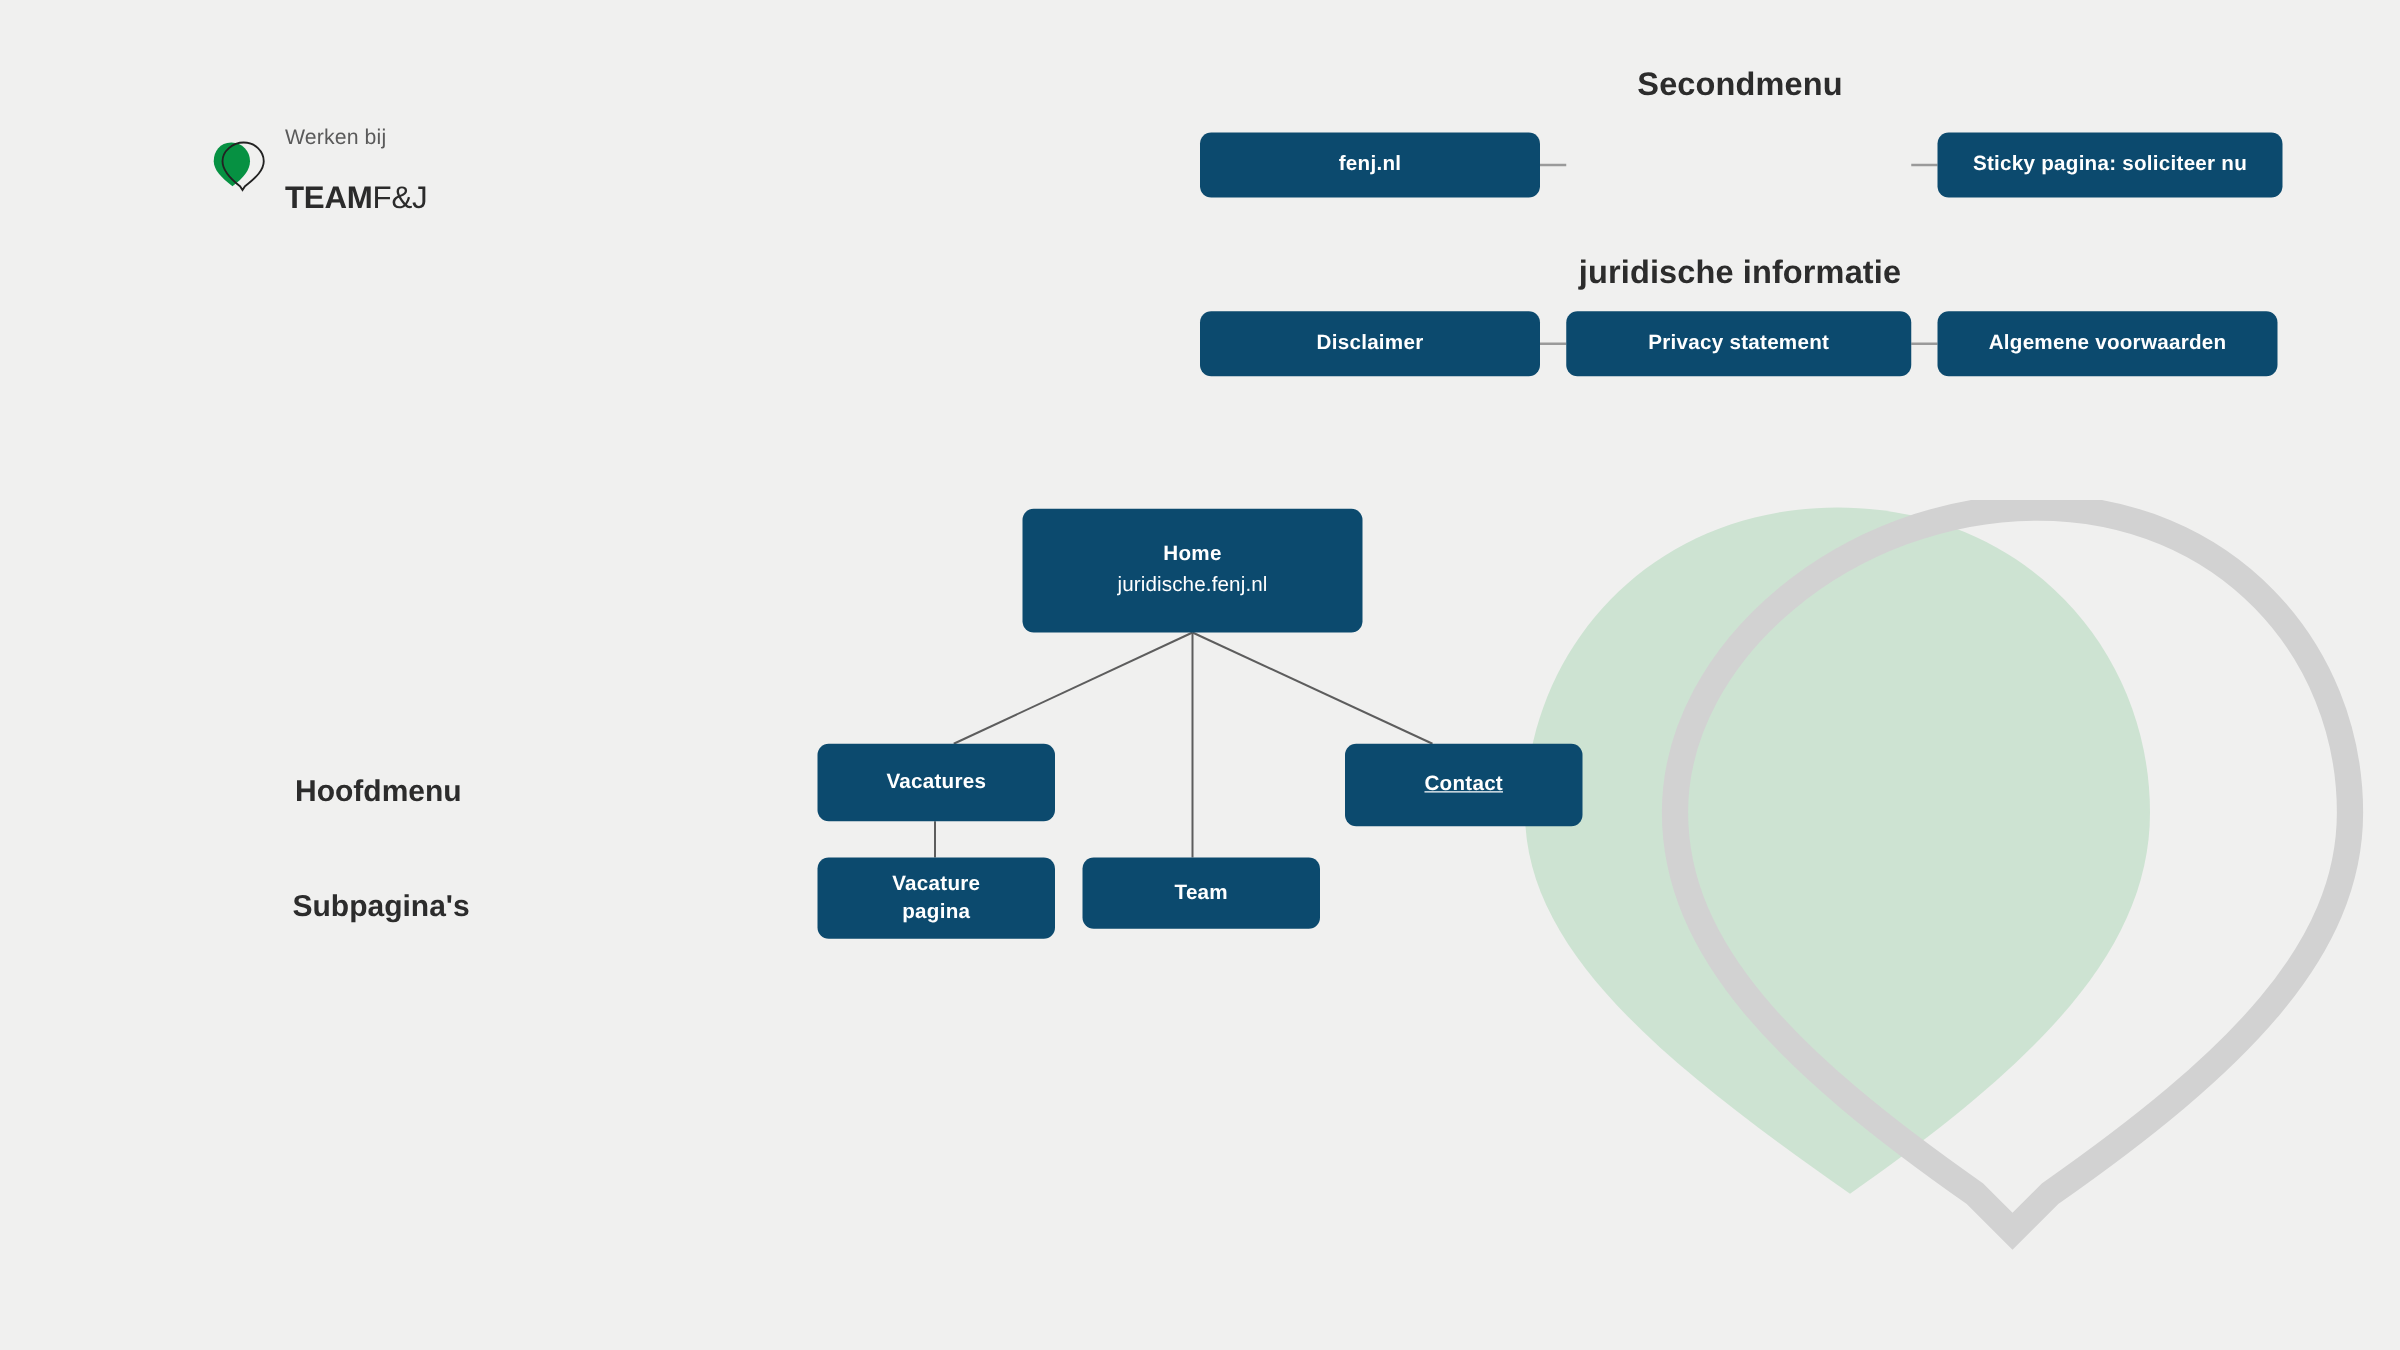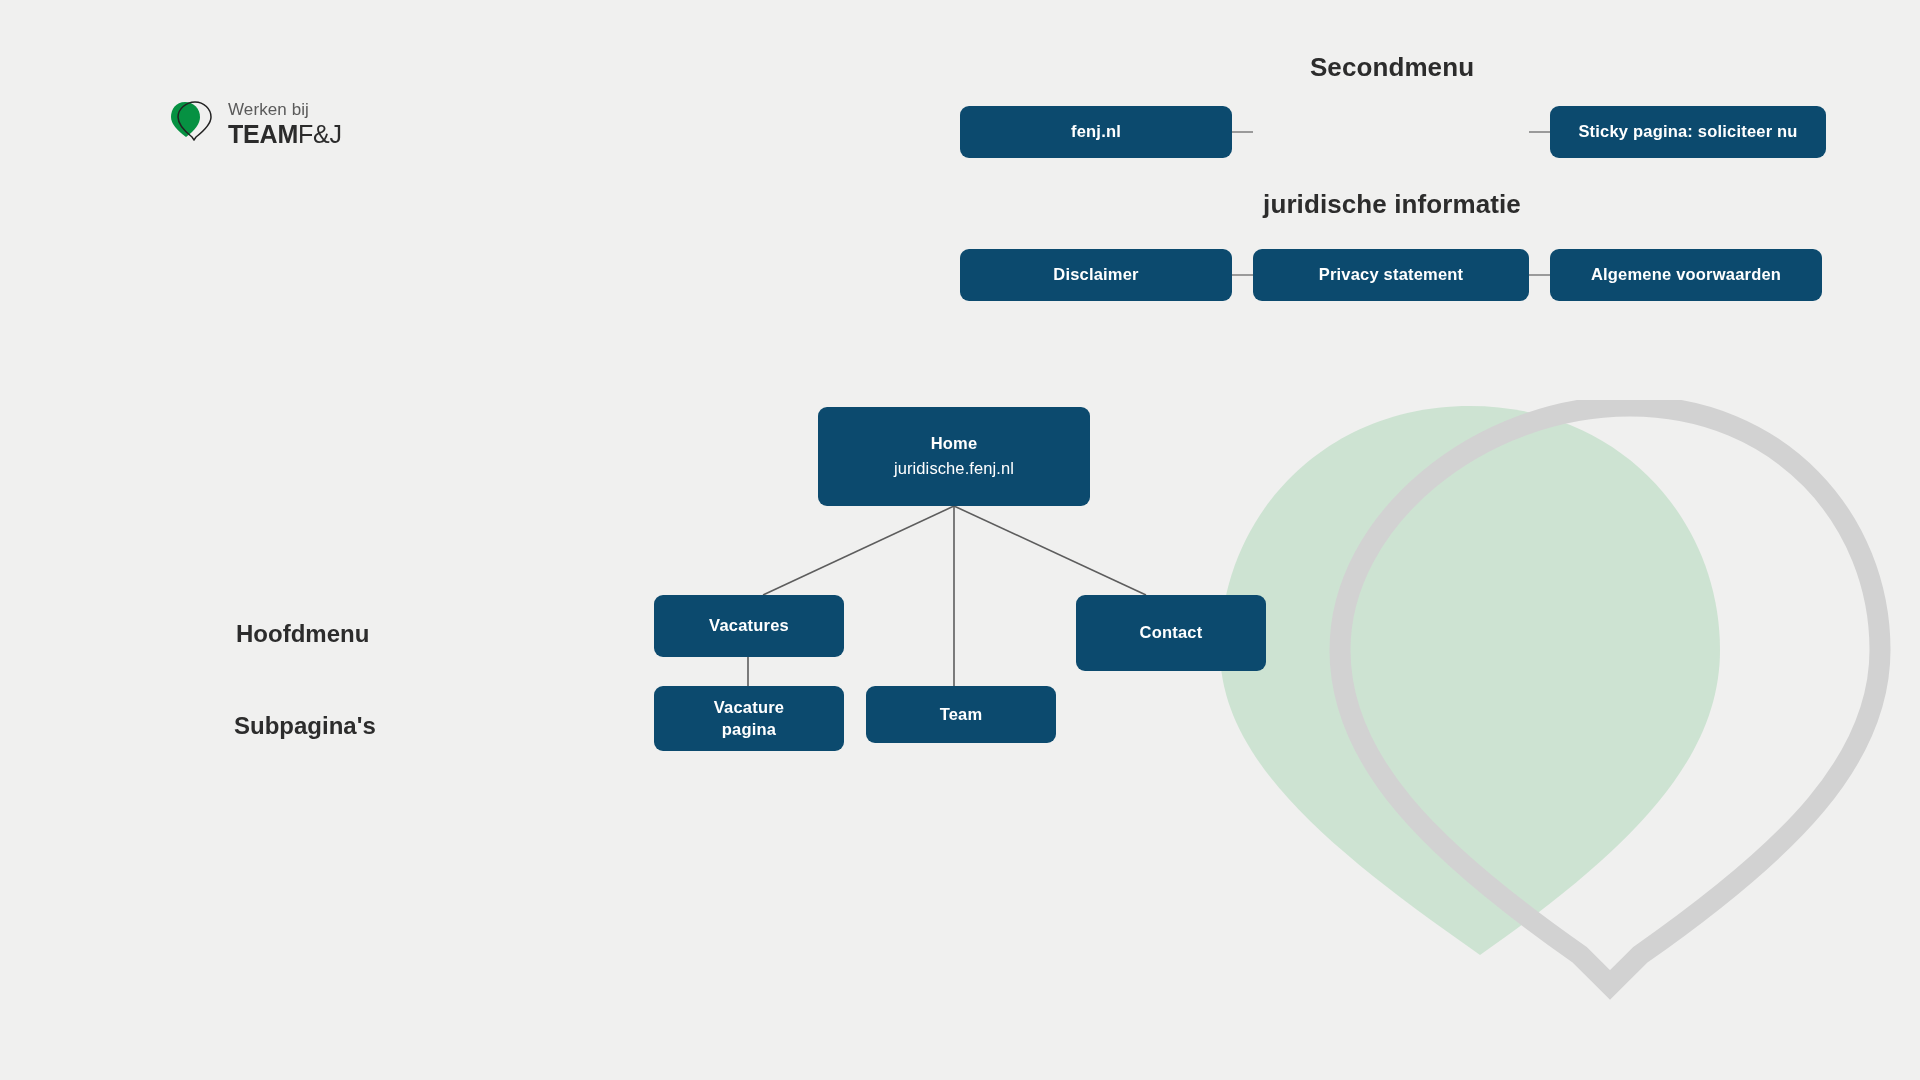--- a/index.html
+++ b/index.html
@@ -12,33 +12,33 @@
   #stage { position: relative; width: 1920px; height: 1080px; }
 
   
   #bg-art { position: absolute; left: 1180px; top: 400px; width: 760px; height: 700px; z-index: 0; pointer-events: none; }
 
   
   #logo { position: absolute; left: 168px; top: 100px; display: flex; align-items: center; gap: 14px; z-index: 3; }
   #logo-mark { width: 46px; height: 50px; flex: none; }
   #logo-text { line-height: 1.18; }
   #logo-sub { font-size: 17px; color: #5a5a5a; letter-spacing: .1px; }
-  #logo-main { font-size: 25px; color: #2b2b2b; letter-spacing: -.2px; }
+  #logo-main { font-size: 25px; color: #2b2b2b; letter-spacing: -.2px; margin-top: 24px; }
   #logo-main .b { font-weight: 700; }
   #logo-main .n { font-weight: 400; }
 
   
   .sec-heading {
     position: absolute; z-index: 3;
     font-size: 26px; font-weight: 700; color: #2c2c2c;
     letter-spacing: .1px; white-space: nowrap;
     transform: translateX(-50%);
   }
   #h-secondmenu { left: 1392px; top: 52px; }
-  #h-juridisch  { left: 1392px; top: 189px; }
+  #h-juridisch  { left: 1392px; top: 202px; }
 
   
   .side-label {
     position: absolute; z-index: 3;
     font-size: 24px; font-weight: 700; color: #2c2c2c;
     white-space: nowrap;
   }
   #lbl-hoofdmenu  { left: 236px; top: 620px; }
   #lbl-subpagina  { left: 234px; top: 712px; }
 
@@ -62,21 +62,21 @@
   #n-fenj      { left: 960px;  top: 106px; width: 272px; }
   #n-social    { left: 1253px; top: 106px; width: 276px; }
   #n-sticky    { left: 1550px; top: 106px; width: 276px; }
   #n-disclaimer{ left: 960px;  top: 249px; width: 272px; }
   #n-privacy   { left: 1253px; top: 249px; width: 276px; }
   #n-algemene  { left: 1550px; top: 249px; width: 272px; }
 
   
   #n-home     { left: 818px; top: 407px; width: 272px; height: 99px; }
   #n-vacatures{ left: 654px; top: 595px; width: 190px; height: 62px; }
-  #n-contact  { left: 1076px; top: 595px; width: 190px; height: 76px; }
+  #n-contact  { left: 1076px; top: 595px; width: 190px; height: 66px; text-decoration: underline; }
   #n-vacpag   { left: 654px; top: 686px; width: 190px; height: 65px; }
   #n-team     { left: 866px; top: 686px; width: 190px; height: 57px; }
 
   
   .conn-h { position: absolute; height: 2px; background: #9a9a9a; z-index: 1; }
   #c-top-1 { left: 1232px; top: 131px; width: 21px; }
   #c-top-2 { left: 1529px; top: 131px; width: 21px; }
   #c-jur-1 { left: 1232px; top: 274px; width: 21px; }
   #c-jur-2 { left: 1529px; top: 274px; width: 21px; }
 

